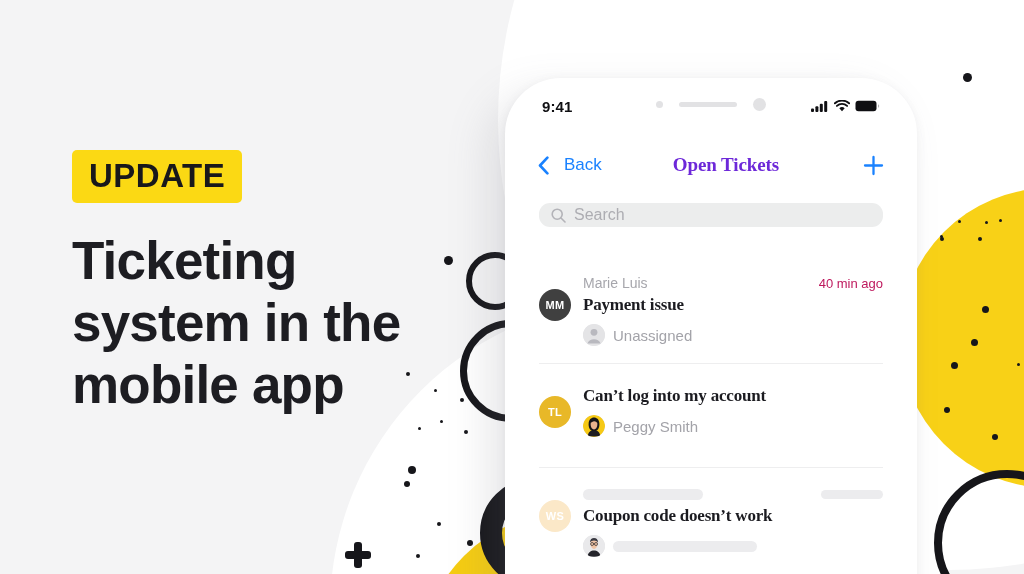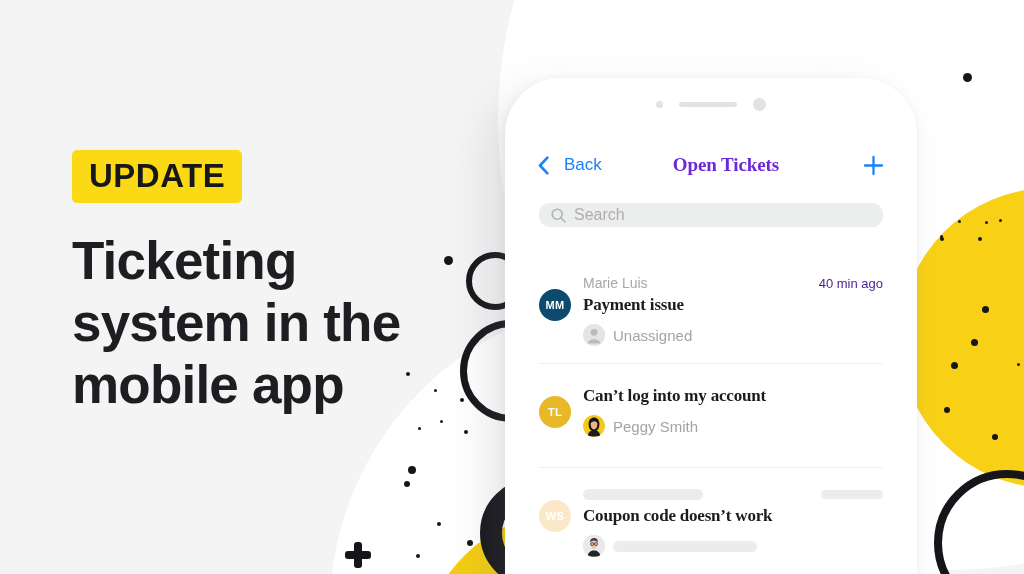--- a/index.html
+++ b/index.html
@@ -247,21 +247,21 @@
     justify-content: space-between;
     gap: 20px;
     height: 16px;
   }
   .requester {
     font-size: 14px;
     color: #a6a6ac;
   }
   .timestamp {
     font-size: 13px;
-    color: #4c1d95;
+    color: #be185d;
     white-space: nowrap;
   }
   .subject {
     margin-top: 4px;
     font-size: 17px;
     font-weight: bold;
     color: #1b1b20;
     letter-spacing: -0.2px;
     white-space: nowrap;
     font-family: Liberation Serif, serif;
@@ -345,20 +345,40 @@
 
   <div class="phone">
     <div class="phone-screen">
 
       <div class="notch">
         <span class="notch-sensor"></span>
         <span class="notch-speaker"></span>
         <span class="notch-cam"></span>
       </div>
 
+      <div class="statusbar">
+        <span class="status-time">9:41</span>
+        <span class="status-icons">
+          <svg width="18" height="12" viewBox="0 0 18 12">
+            <rect x="0" y="8.5" width="3" height="3.5" rx="1" fill="#0f0f12"></rect>
+            <rect x="4.4" y="6.3" width="3" height="5.7" rx="1" fill="#0f0f12"></rect>
+            <rect x="8.8" y="3.8" width="3" height="8.2" rx="1" fill="#0f0f12"></rect>
+            <rect x="13.2" y="1" width="3" height="11" rx="1" fill="#0f0f12"></rect>
+          </svg>
+          <svg width="16" height="12" viewBox="0 0 16 12">
+            <path d="M8 11.2 L5.3 8.2 A4.2 4.2 0 0 1 10.7 8.2 Z" fill="#0f0f12"></path>
+            <path d="M2.9 5.9 A7.4 7.4 0 0 1 13.1 5.9" stroke="#0f0f12" stroke-width="1.9" fill="none" stroke-linecap="round"></path>
+            <path d="M0.9 3.3 A10.6 10.6 0 0 1 15.1 3.3" stroke="#0f0f12" stroke-width="1.9" fill="none" stroke-linecap="round"></path>
+          </svg>
+          <svg width="25" height="12" viewBox="0 0 25 12">
+            <rect x="0.5" y="0.8" width="21" height="10.4" rx="3" fill="#0f0f12"></rect>
+            <path d="M23.3 4.2 C24.4 4.6 24.4 7.4 23.3 7.8 Z" fill="#0f0f12" opacity="0.45"></path>
+          </svg>
+        </span>
+      </div>
 
       <div class="navbar">
         <span class="nav-back">
           <svg width="11" height="19" viewBox="0 0 11 19">
             <path d="M9.4 1.6 L2 9.5 L9.4 17.4" stroke="#1a82ff" stroke-width="2.6" fill="none" stroke-linecap="round" stroke-linejoin="round"></path>
           </svg>
           <span>Back</span>
         </span>
         <span class="nav-title">Open Tickets</span>
         <span class="nav-add">
@@ -372,21 +392,21 @@
         <svg width="15" height="15" viewBox="0 0 15 15">
           <circle cx="6.2" cy="6.2" r="5" stroke="#b3b3b8" stroke-width="1.6" fill="none"></circle>
           <path d="M10 10 L14 14" stroke="#b3b3b8" stroke-width="1.6" stroke-linecap="round"></path>
         </svg>
         <span class="search-text">Search</span>
       </div>
 
       <div class="list">
 
         <div class="ticket">
-          <span class="av-initials" style="background:#0c4a6e">MM</span>
+          <span class="av-initials" style="background:#404040">MM</span>
           <span class="ticket-body">
             <span class="ticket-top">
               <span class="requester">Marie Luis</span>
               <span class="timestamp">40 min ago</span>
             </span>
             <div class="subject">Payment issue</div>
             <div class="assignee-row">
               <span class="assignee-av">
                 <svg width="22" height="22" viewBox="0 0 22 22">
                   <circle cx="11" cy="11" r="11" fill="#e4e4e6"></circle>

